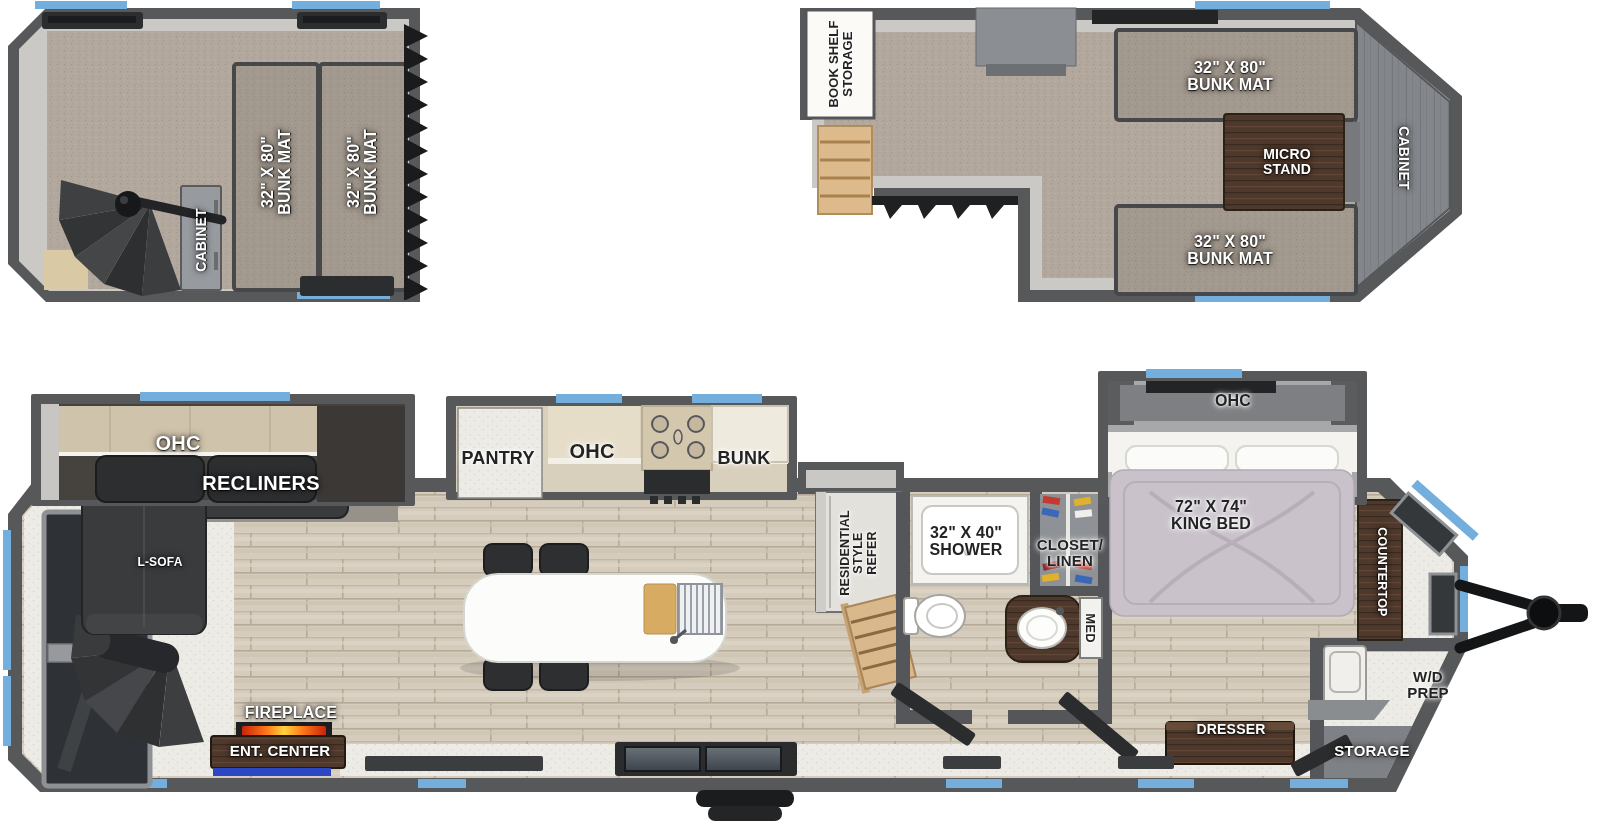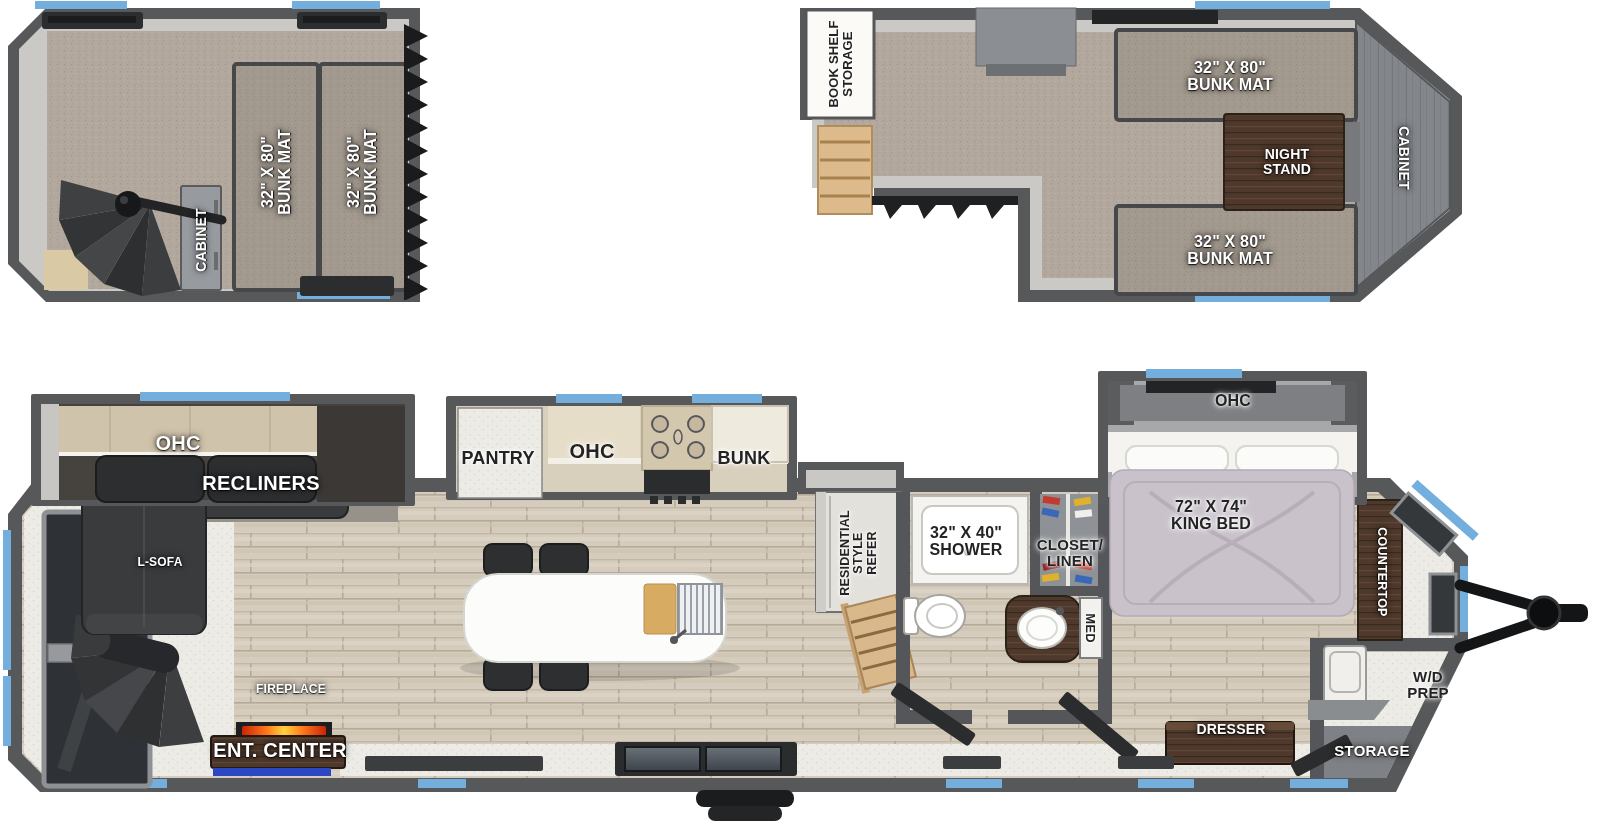--- a/index.html
+++ b/index.html
@@ -394,31 +394,31 @@
 <div class="lbl rotm90 w" style="left:277px;top:172px;font-size:16px">32" X 80"
 BUNK MAT</div>
 <div class="lbl rotm90 w" style="left:363px;top:172px;font-size:16px">32" X 80"
 BUNK MAT</div>
 <div class="lbl rotm90 w" style="left:201px;top:240px;font-size:14px">CABINET</div>
 
 <div class="lbl rotm90 d" style="left:841px;top:64px;font-size:13px">BOOK SHELF
 STORAGE</div>
 <div class="lbl w" style="left:1230px;top:77px;font-size:16px">32" X 80"
 BUNK MAT</div>
-<div class="lbl w" style="left:1287px;top:162px;font-size:14px">NIGHT
+<div class="lbl w" style="left:1287px;top:162px;font-size:14px">MICRO
 STAND</div>
 <div class="lbl w" style="left:1230px;top:251px;font-size:16px">32" X 80"
 BUNK MAT</div>
 <div class="lbl rot90 w" style="left:1404px;top:158px;font-size:14px">CABINET</div>
 
 <div class="lbl w" style="left:178px;top:444px;font-size:20px">OHC</div>
 <div class="lbl w" style="left:261px;top:484px;font-size:20px">RECLINERS</div>
 <div class="lbl w" style="left:160px;top:562px;font-size:12px">L-SOFA</div>
-<div class="lbl w" style="left:291px;top:689px;font-size:12px">FIREPLACE</div>
-<div class="lbl w" style="left:280px;top:751px;font-size:20px">ENT. CENTER</div>
+<div class="lbl w" style="left:291px;top:713px;font-size:16px">FIREPLACE</div>
+<div class="lbl w" style="left:280px;top:751px;font-size:15px">ENT. CENTER</div>
 
 <div class="lbl d" style="left:498px;top:459px;font-size:18px">PANTRY</div>
 <div class="lbl d" style="left:592px;top:452px;font-size:20px">OHC</div>
 <div class="lbl d" style="left:744px;top:459px;font-size:18px">BUNK</div>
 
 <div class="lbl rotm90 d" style="left:859px;top:553px;font-size:12.5px">RESIDENTIAL
 STYLE
 REFER</div>
 <div class="lbl d" style="left:966px;top:542px;font-size:16px">32" X 40"
 SHOWER</div>

